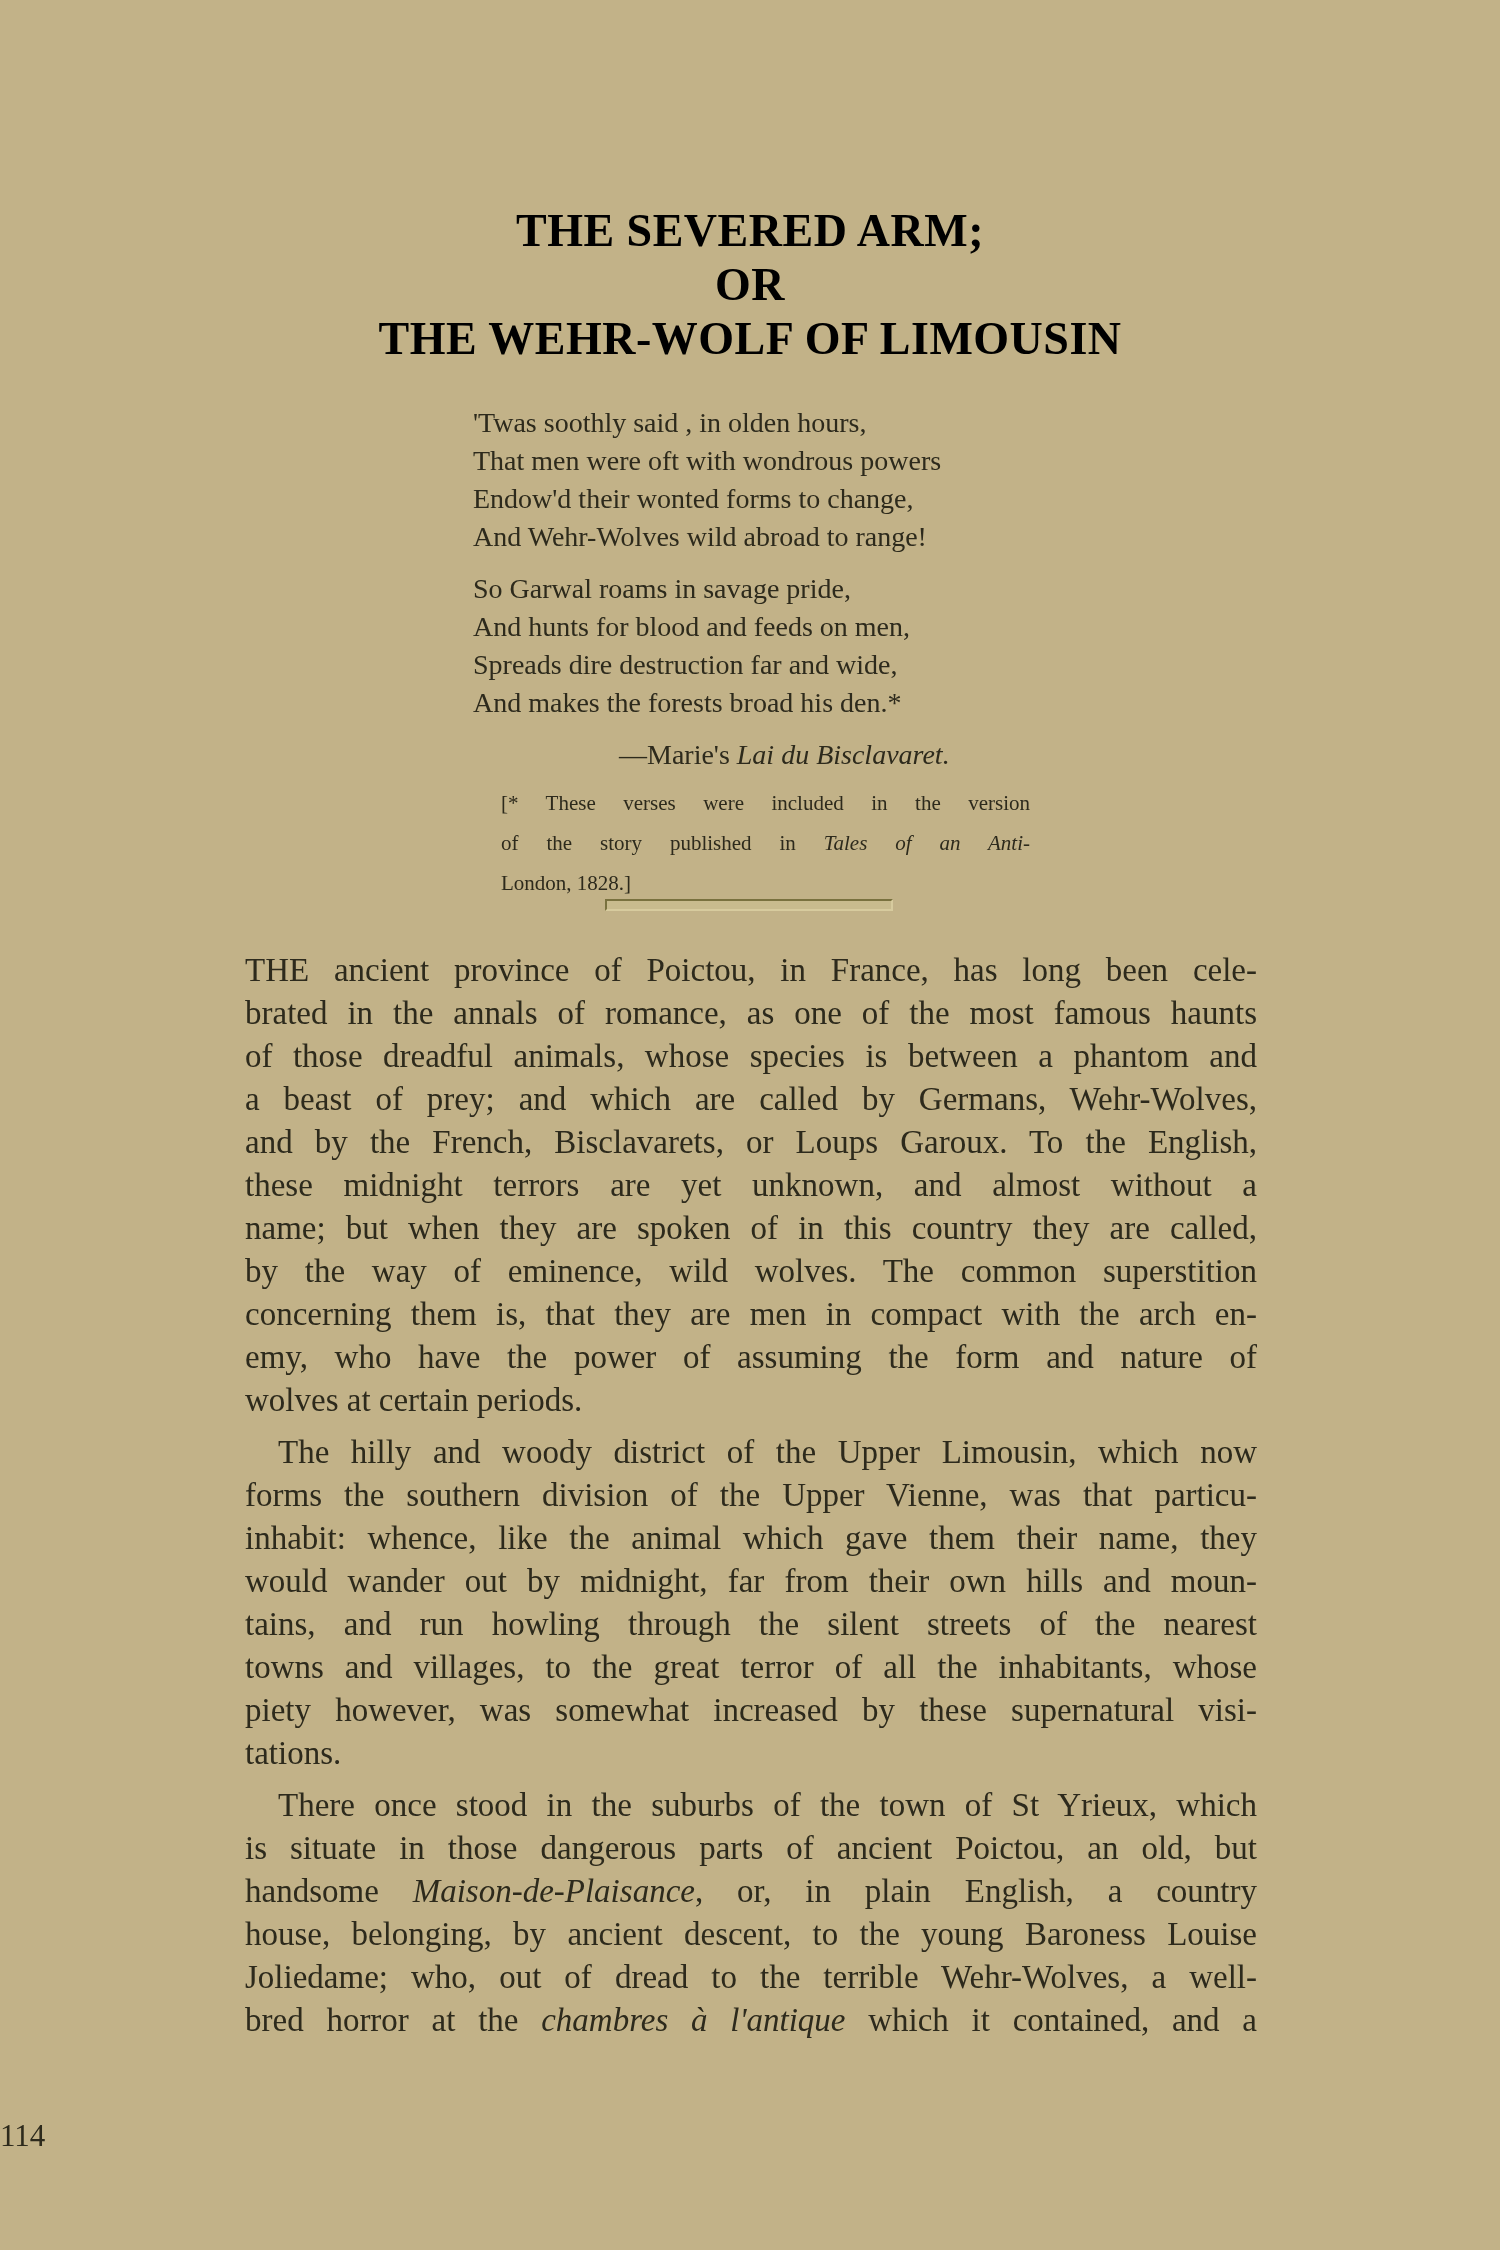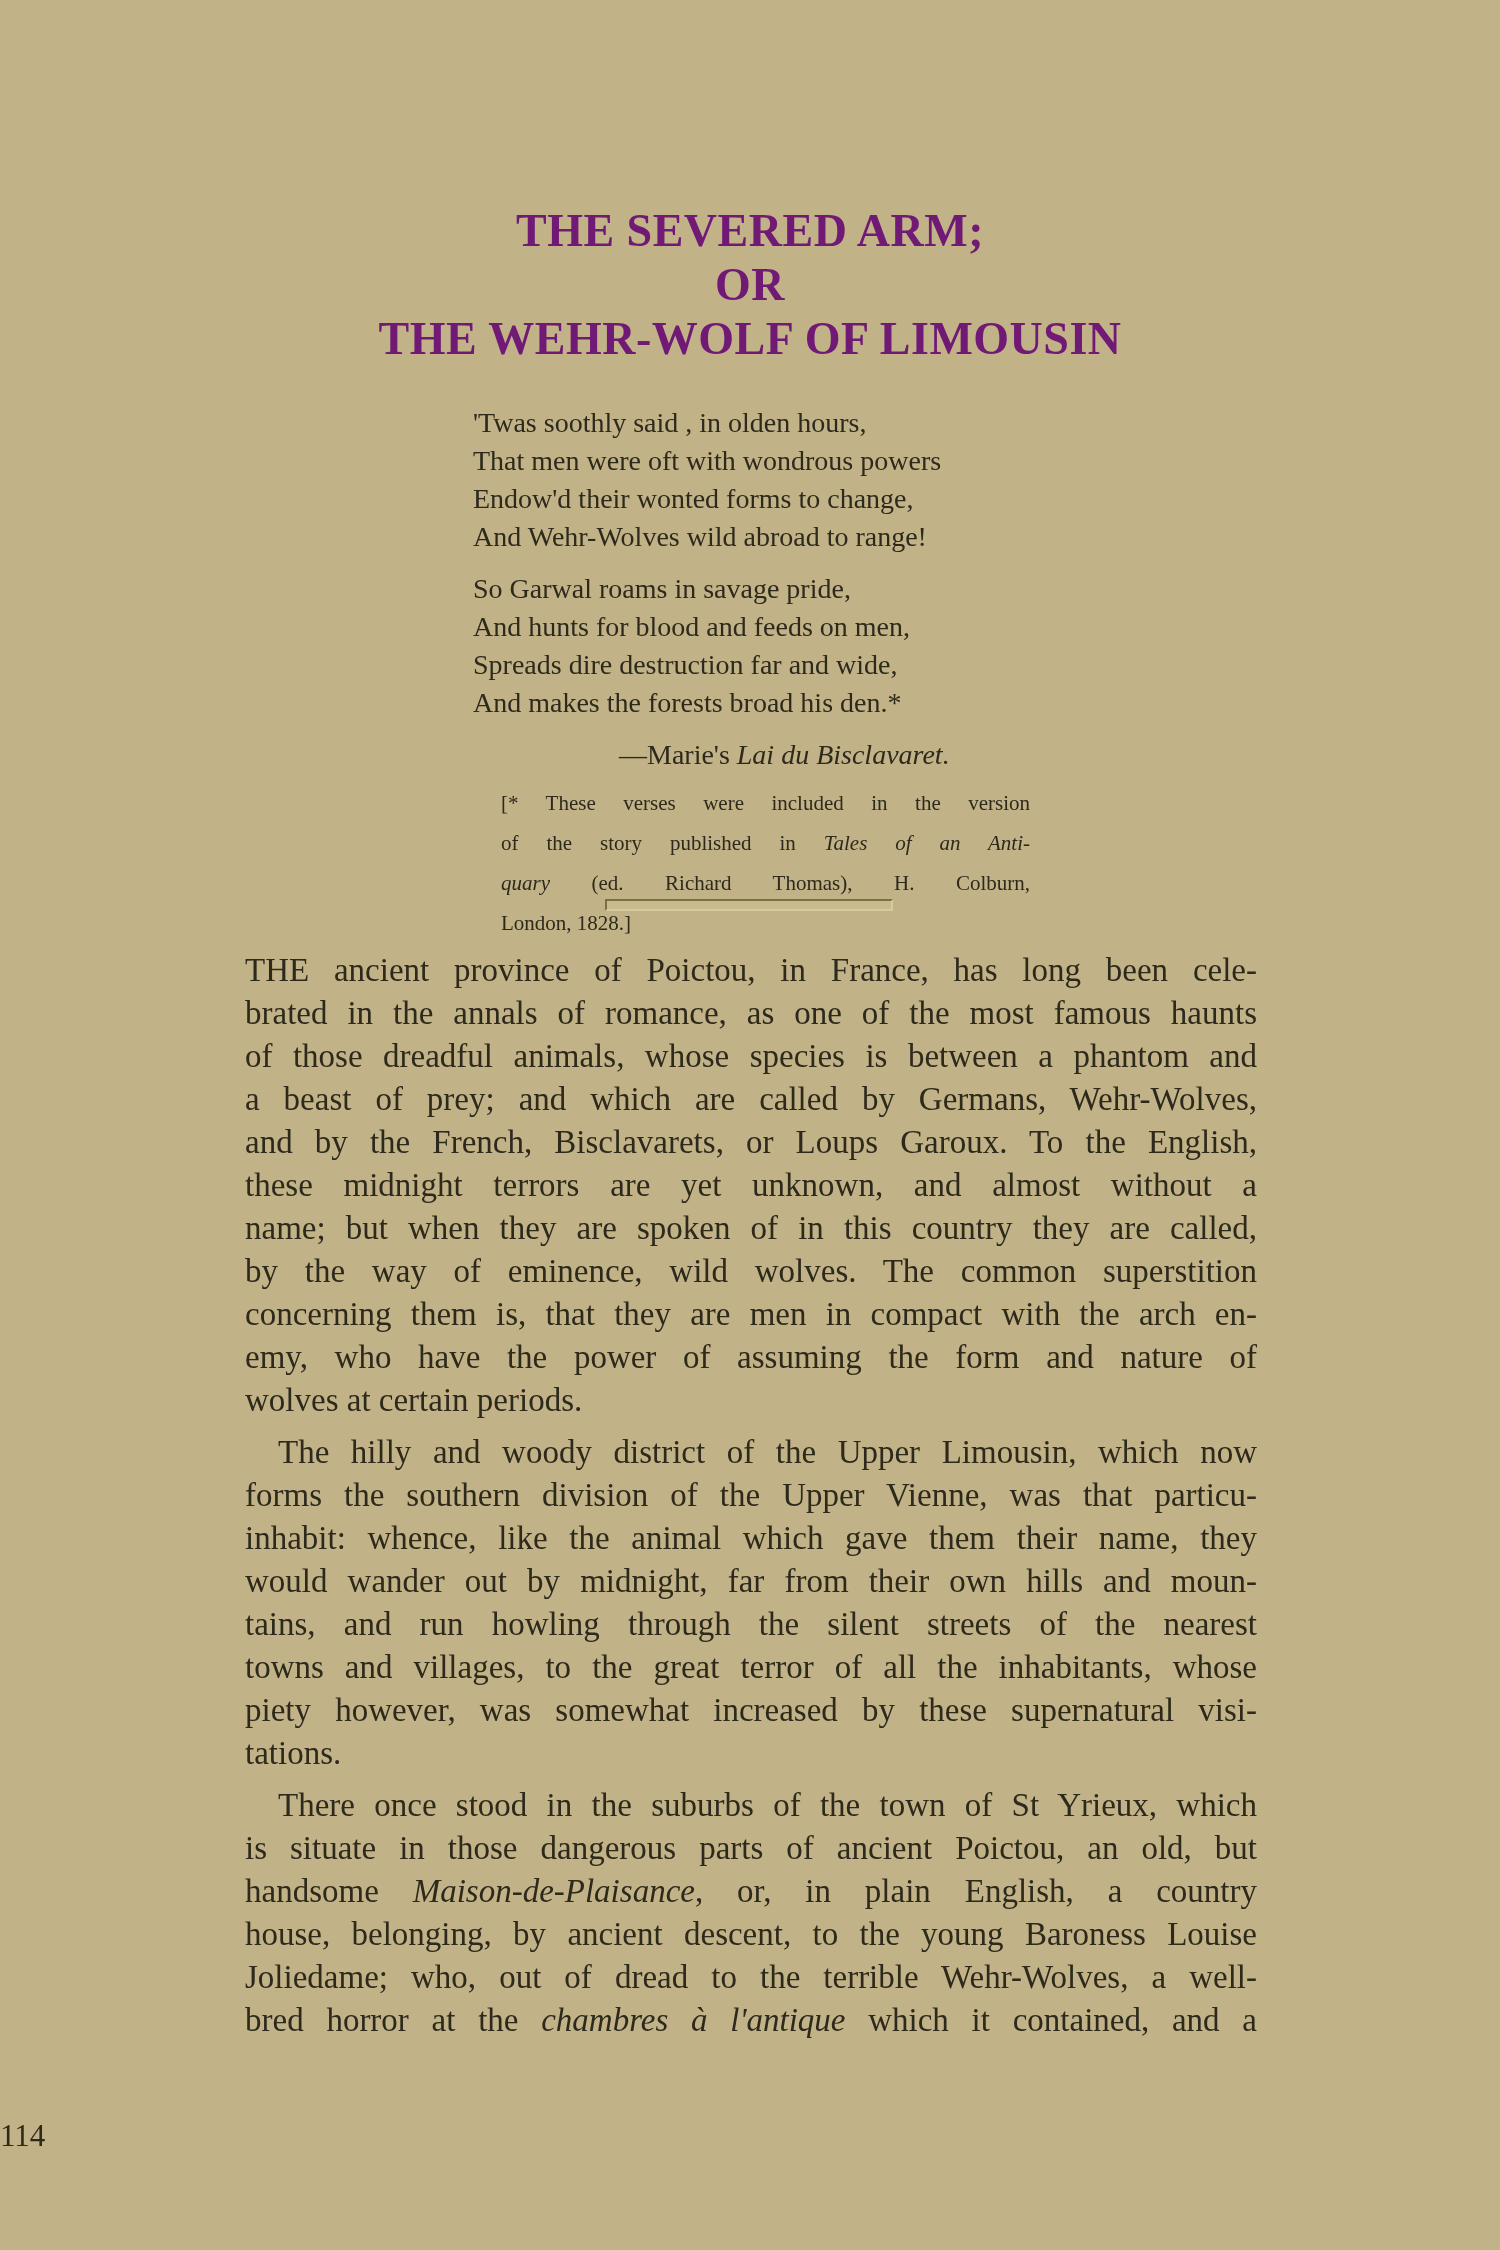--- a/index.html
+++ b/index.html
@@ -5,21 +5,21 @@
   html,body{margin:0;padding:0;background:#8a8068;}
   .page{
     position:relative;width:1500px;height:2250px;
     background:#c2b288;color:#2d2a1c;
     font-family:"Liberation Serif",serif;
     overflow:hidden;margin:0 auto;
   }
   .title{
     position:absolute;top:204px;left:0;width:100%;
     text-align:center;font-weight:bold;font-size:46px;line-height:54px;
-    color:#701a75;letter-spacing:0.5px;
+    color:#000000;letter-spacing:0.5px;
   }
   .epigraph{
     position:absolute;left:473px;top:404px;width:557px;
     font-size:28px;line-height:38px;
   }
   .stanza{margin-bottom:14px;}
   .attribution{margin-left:146px;margin-top:1px;font-family:Liberation Serif, serif;}
   .footnote{margin-top:9px;font-size:21px;line-height:40px;margin-left:28px;}
   hr.divider{
     position:absolute;left:605px;top:899px;width:284px;height:8px;margin:0;
@@ -64,21 +64,20 @@
         <div class="line noj"><span>And hunts for blood and feeds on men,</span></div>
         <div class="line noj"><span>Spreads dire destruction far and wide,</span></div>
         <div class="line noj"><span>And makes the forests broad his den.*</span></div>
       </div>
     <div class="attribution" id="attribution">
         <div class="line noj"><span>—Marie's </span><span class="it">Lai du Bisclavaret.</span></div>
       </div>
     <div class="footnote" id="footnote">
         <div class="line jl"><span>[* These verses were included in the version</span></div>
         <div class="line jl"><span>of the story published in </span><span class="it">Tales of an Anti-</span></div>
-        <div class="line jl"><span class="it">quary</span><span> (ed. Richard Thomas), H. Colburn,</span></div>
         <div class="line"><span>London, 1828.]</span></div>
       </div>
   </div>
 
   <hr class="divider">
 
   <div class="bodytext" id="bodytext">
       <div class="para">
         <div class="line jl"><span>THE ancient province of Poictou, in France, has long been cele-</span></div>
         <div class="line jl"><span>brated in the annals of romance, as one of the most famous haunts</span></div>

